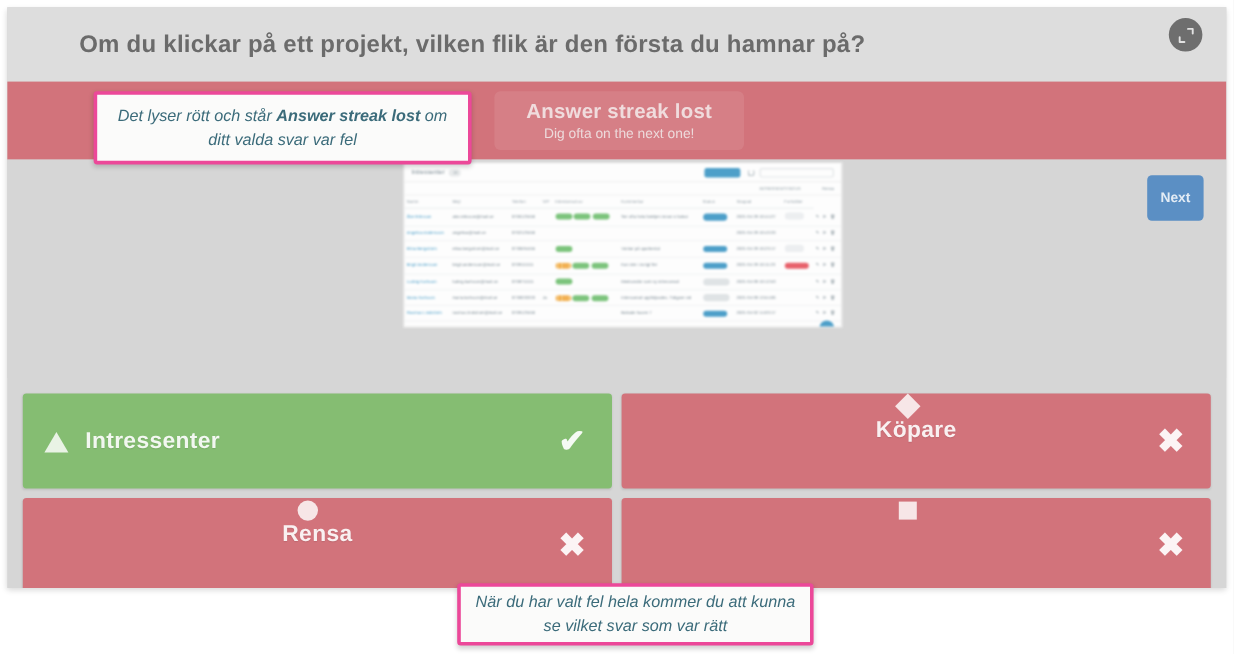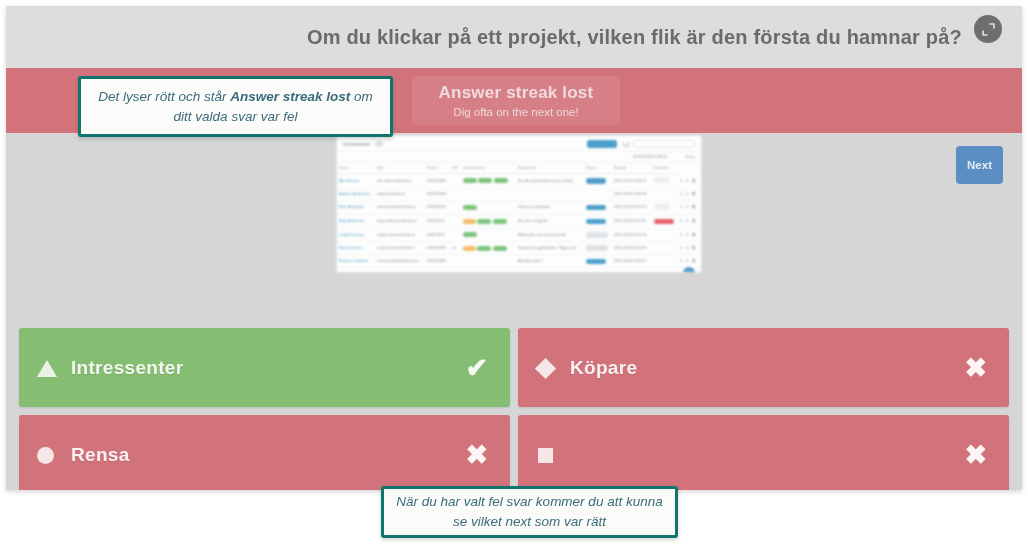--- a/index.html
+++ b/index.html
@@ -24,21 +24,21 @@
     overflow: hidden;
   }
 
   
   #question-bar {
     position: relative;
     height: 62px;
     background: #dddddd;
     display: flex;
     align-items: center;
-    justify-content: flex-end;
+    justify-content: flex-start;
   }
   #question-text {
     font-size: 20px;
     font-weight: bold;
     color: #6b6b6b;
     letter-spacing: 0.2px;
     text-align: center;
     padding: 0 60px;
   }
   #fullscreen-button {
@@ -84,21 +84,21 @@
   #streak-sub {
     font-size: 11.5px;
     margin-top: 3px;
     color: #eddadb;
   }
 
   
   .callout {
     position: absolute;
     background: #fbfbfa;
-    border: 3px solid #0f766e;
+    border: 3px solid #ec4899;
     border-radius: 3px;
     box-shadow: 0 2px 4px rgba(0,0,0,0.18);
     color: #3b6b7a;
     font-style: italic;
     font-size: 13.5px;
     line-height: 1.45;
     text-align: center;
     display: flex;
     align-items: center;
     justify-content: center;
@@ -285,21 +285,21 @@
     position: relative;
     height: 79px;
     border-radius: 3px;
     display: flex;
     align-items: center;
     padding: 0 18px;
     cursor: pointer;
     box-shadow: 0 1px 2px rgba(0,0,0,0.10);
   }
   .answer.correct { background: #85bd72; }
-  .answer.wrong   { background: #d2737b; }
+  .answer.wrong   { background: #d2737b; flex-direction: column; }
   .answer-shape { width: 20px; height: 20px; margin-right: 14px; flex: 0 0 auto; }
   .shape-triangle {
     width: 0; height: 0;
     border-left: 10px solid transparent;
     border-right: 10px solid transparent;
     border-bottom: 17px solid rgba(255,255,255,0.82);
     margin-top: 2px;
   }
   .shape-diamond {
     width: 15px; height: 15px;
@@ -515,14 +515,14 @@
 
 </div>
 
 <div id="callout-streak" class="callout">
   <span>
     <span>Det lyser rött och står </span><b>Answer streak lost</b><span> om ditt valda svar var fel</span>
   </span>
 </div>
 
 <div id="callout-bottom" class="callout">
-  <span>När du har valt fel svar kommer du att kunna se vilket next som var rätt</span>
+  <span>När du har valt fel hela kommer du att kunna se vilket svar som var rätt</span>
 </div>
 
 </body></html>

